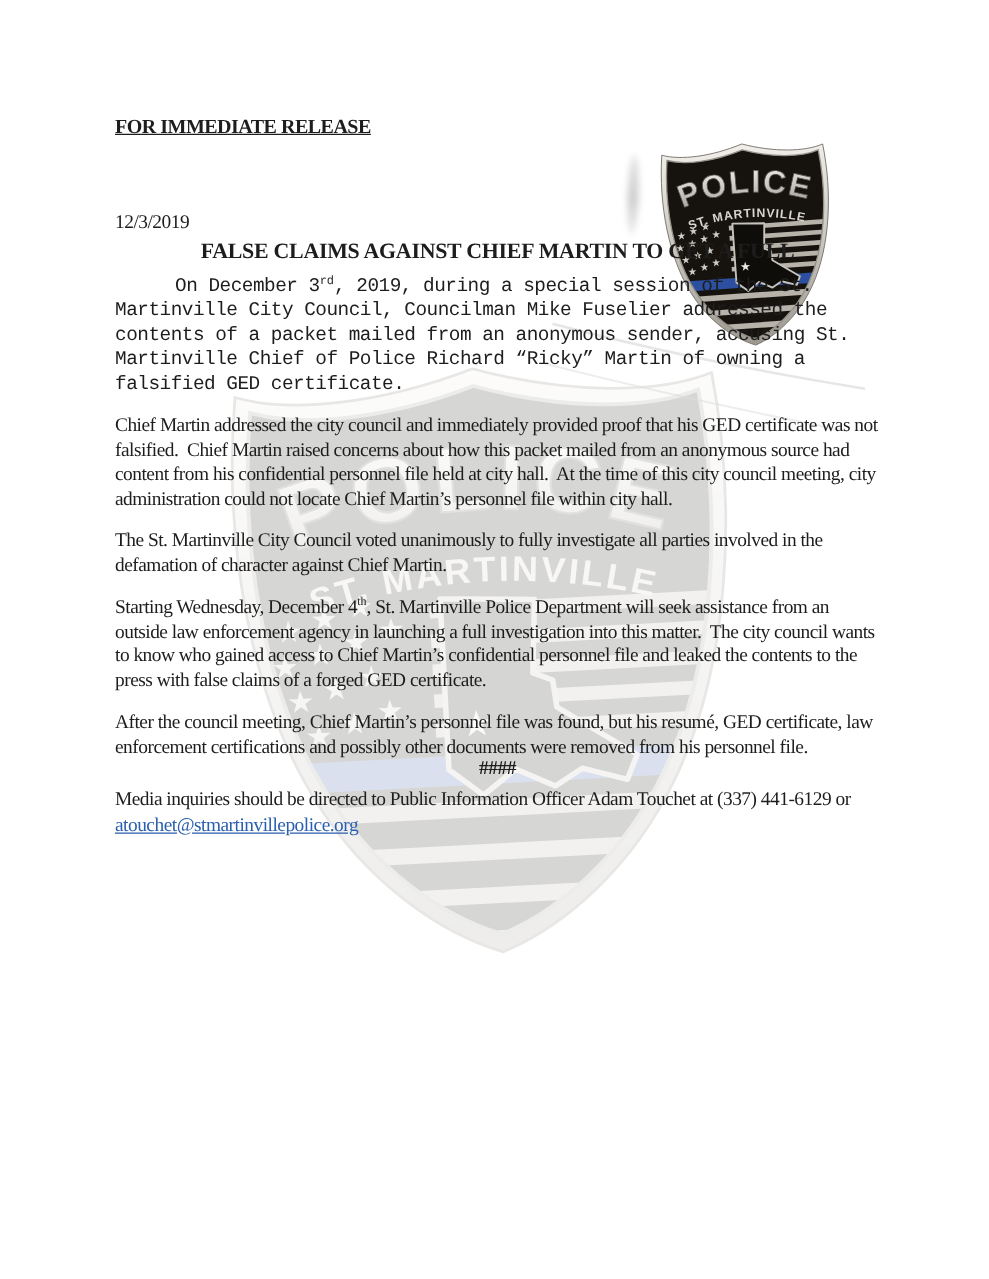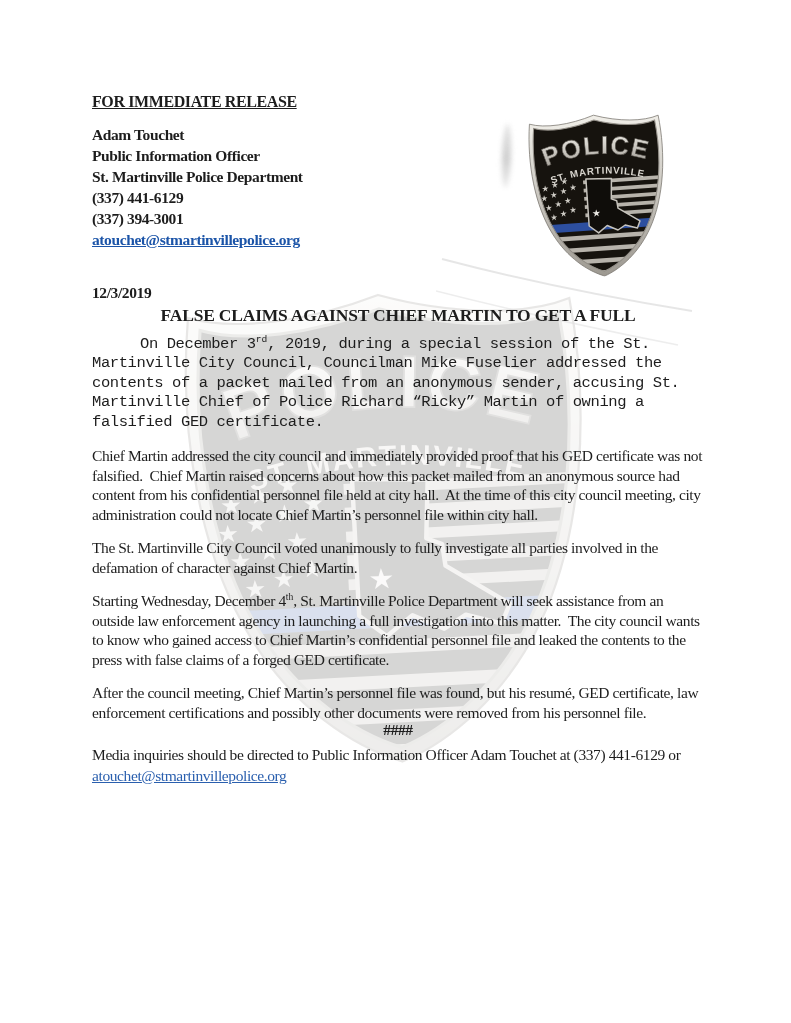--- a/index.html
+++ b/index.html
@@ -9,21 +9,21 @@
   }
   .content{
     position:absolute; left:92px; top:91px; width:612px; z-index:2;
     font-size:15.5px; line-height:21px; letter-spacing:-0.4px;
   }
   .release{font-weight:bold; text-decoration:underline; font-size:16px;}
   .contact{display:flex; margin-top:12px; font-weight:bold;}
   .contact-label{width:96px; flex:0 0 96px;}
   .contact-values div{white-space:nowrap;}
   a.email-link{color:var(--contact-link-blue,#1b54a8); text-decoration:underline; cursor:pointer;}
-  .date{margin-top:32px; font-weight:bold;}
+  .date{margin-top:43px; font-weight:normal;}
   .headline{text-align:center; font-weight:bold; font-size:17.5px; line-height:25.5px; letter-spacing:-0.2px;}
   p.body{margin:0; margin-top:14px; line-height:19.5px; white-space:pre-wrap;}
   p.body.first{margin-top:6px;font-family:Liberation Mono, monospace;}
   p.body.indent{text-indent:48px;}
   p.body sup{font-size:62%; line-height:0; vertical-align:super; letter-spacing:0;}
   .divider{margin-top:0; line-height:16px; text-align:center; font-weight:bold;}
   .footer{margin:0; margin-top:6px; line-height:21px; white-space:pre-wrap;}
   .footer a.footer-link{color:var(--link-blue,#2a5fae); text-decoration:underline; cursor:pointer;}
 
   
@@ -129,30 +129,20 @@
     <svg class="badge-svg" viewBox="0 0 200 220">
       <use href="#badge-symbol"></use>
     </svg>
   </div>
   <div class="smudge"></div>
 
   <div class="content">
     <div class="release">FOR IMMEDIATE RELEASE</div>
 
     <div class="contact">
-      <div class="contact-values">
-        <div id="contact-lines">
-            <div>Adam Touchet</div>
-            <div>Public Information Officer</div>
-            <div>St. Martinville Police Department</div>
-            <div>(337) 441-6129</div>
-            <div>(337) 394-3001</div>
-          </div>
-        <div><a class="email-link">atouchet@stmartinvillepolice.org</a></div>
-      </div>
     </div>
 
     <div class="date">12/3/2019</div>
 
     <div class="headline">
       <div>FALSE CLAIMS AGAINST CHIEF MARTIN TO GET A FULL</div>
     </div>
 
     <div id="paragraphs">
         <p class="body indent first">On December 3<sup>rd</sup>, 2019, during a special session of the St. Martinville City Council, Councilman Mike Fuselier addressed the contents of a packet mailed from an anonymous sender, accusing St. Martinville Chief of Police Richard “Ricky” Martin of owning a falsified GED certificate.</p>

